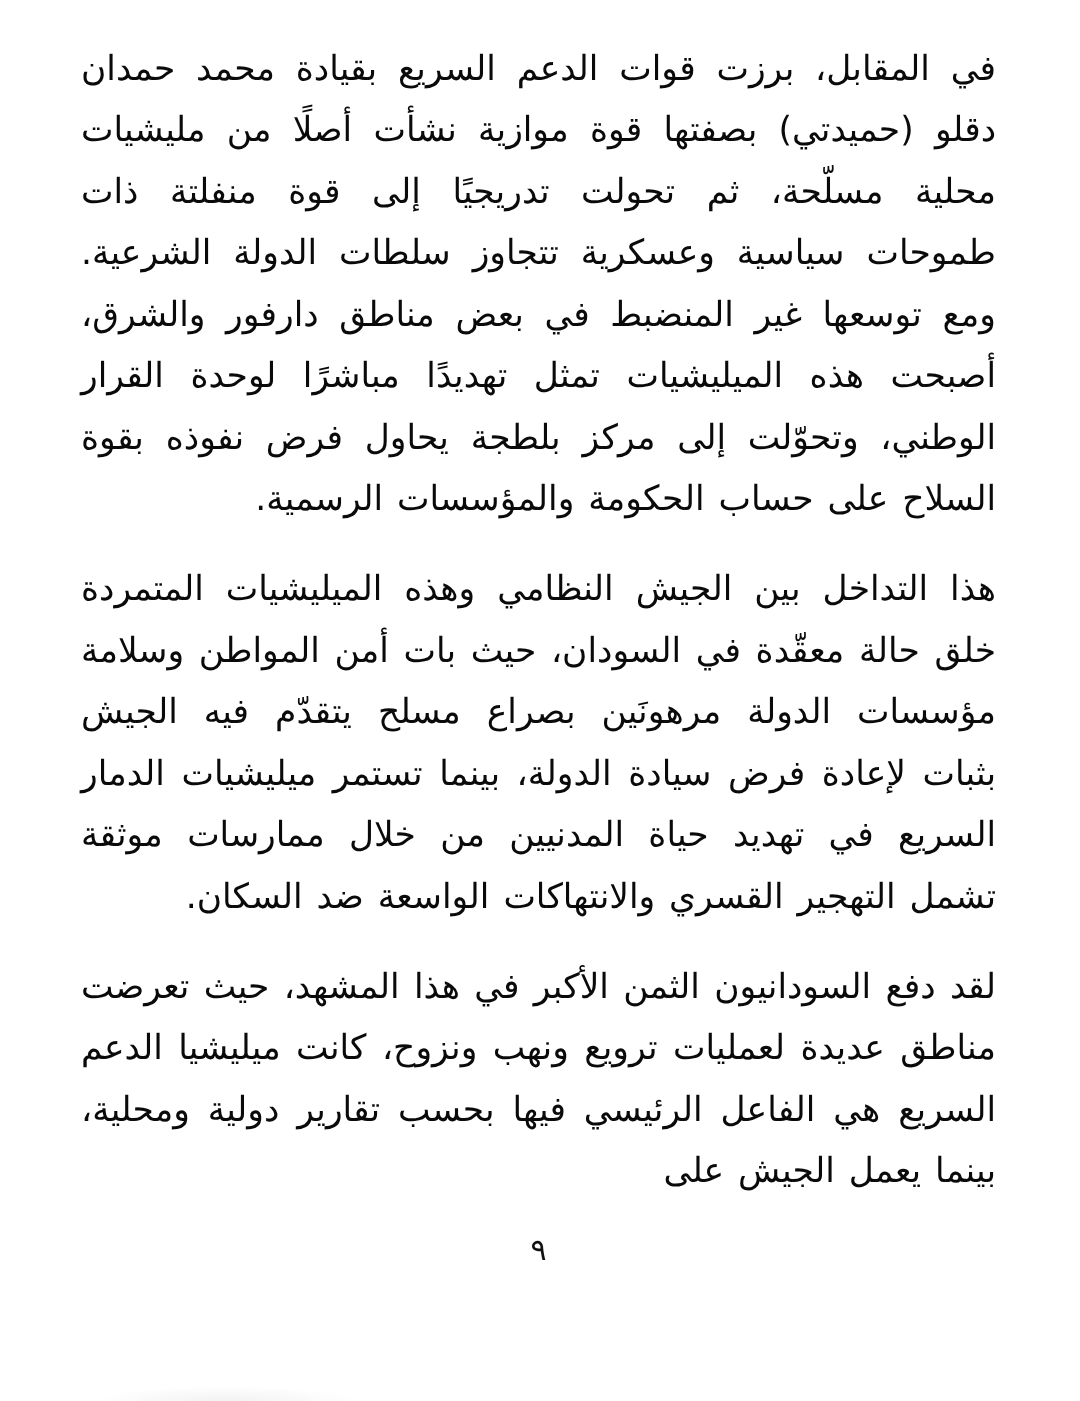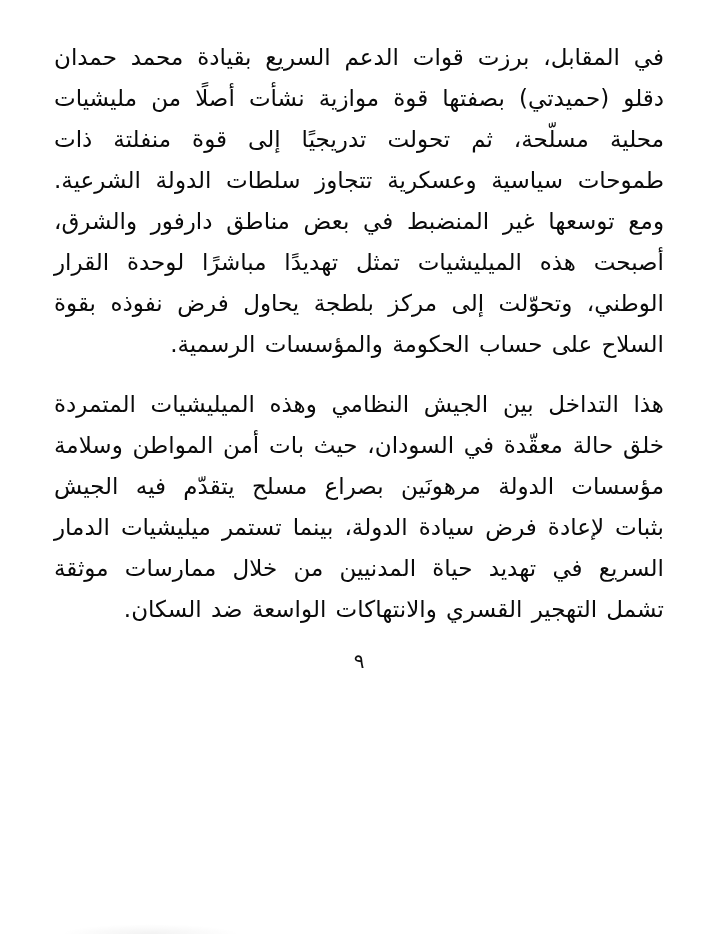--- a/index.html
+++ b/index.html
@@ -12,21 +12,21 @@
     height: 934px;
     overflow: hidden;
     position: relative;
     font-family: "DejaVu Sans", sans-serif;
   }
   .page {
     direction: rtl;
     box-sizing: border-box;
     width: 720px;
     height: 746px;
-    padding: 37px 56px 0 54px;
+    padding: 26px 56px 0 54px;
     color: #000000;
   }
   .body-text p {
     margin: 0 0 19px 0;
     font-size: 23px;
     line-height: 41px;
     text-align: justify;
     text-align-last: right;
     color: #0a0a0a;
     letter-spacing: 0;
@@ -51,19 +51,20 @@
     pointer-events: none;
   }
 </style>
 </head>
 <body>
 
 <div class="page">
   <div class="body-text">
     <p>في المقابل، برزت قوات الدعم السريع بقيادة محمد حمدان دقلو (حميدتي) بصفتها قوة موازية نشأت أصلًا من مليشيات محلية مسلّحة، ثم تحولت تدريجيًا إلى قوة منفلتة ذات طموحات سياسية وعسكرية تتجاوز سلطات الدولة الشرعية. ومع توسعها غير المنضبط في بعض مناطق دارفور والشرق، أصبحت هذه الميليشيات تمثل تهديدًا مباشرًا لوحدة القرار الوطني، وتحوّلت إلى مركز بلطجة يحاول فرض نفوذه بقوة السلاح على حساب الحكومة والمؤسسات الرسمية.</p>
     <p>هذا التداخل بين الجيش النظامي وهذه الميليشيات المتمردة خلق حالة معقّدة في السودان، حيث بات أمن المواطن وسلامة مؤسسات الدولة مرهونَين بصراع مسلح يتقدّم فيه الجيش بثبات لإعادة فرض سيادة الدولة، بينما تستمر ميليشيات الدمار السريع في تهديد حياة المدنيين من خلال ممارسات موثقة تشمل التهجير القسري والانتهاكات الواسعة ضد السكان.</p>
+    <p>لقد دفع السودانيون الثمن الأكبر في هذا المشهد، حيث تعرضت مناطق عديدة لعمليات ترويع ونهب ونزوح، كانت ميليشيا الدعم السريع هي الفاعل الرئيسي فيها بحسب تقارير دولية ومحلية، بينما يعمل الجيش على</p>
   </div>
   <div class="page-footer">
     <span class="page-number">٩</span>
   </div>
 </div>
 
 <div class="bottom-shadow"></div>
 
 </body></html>

